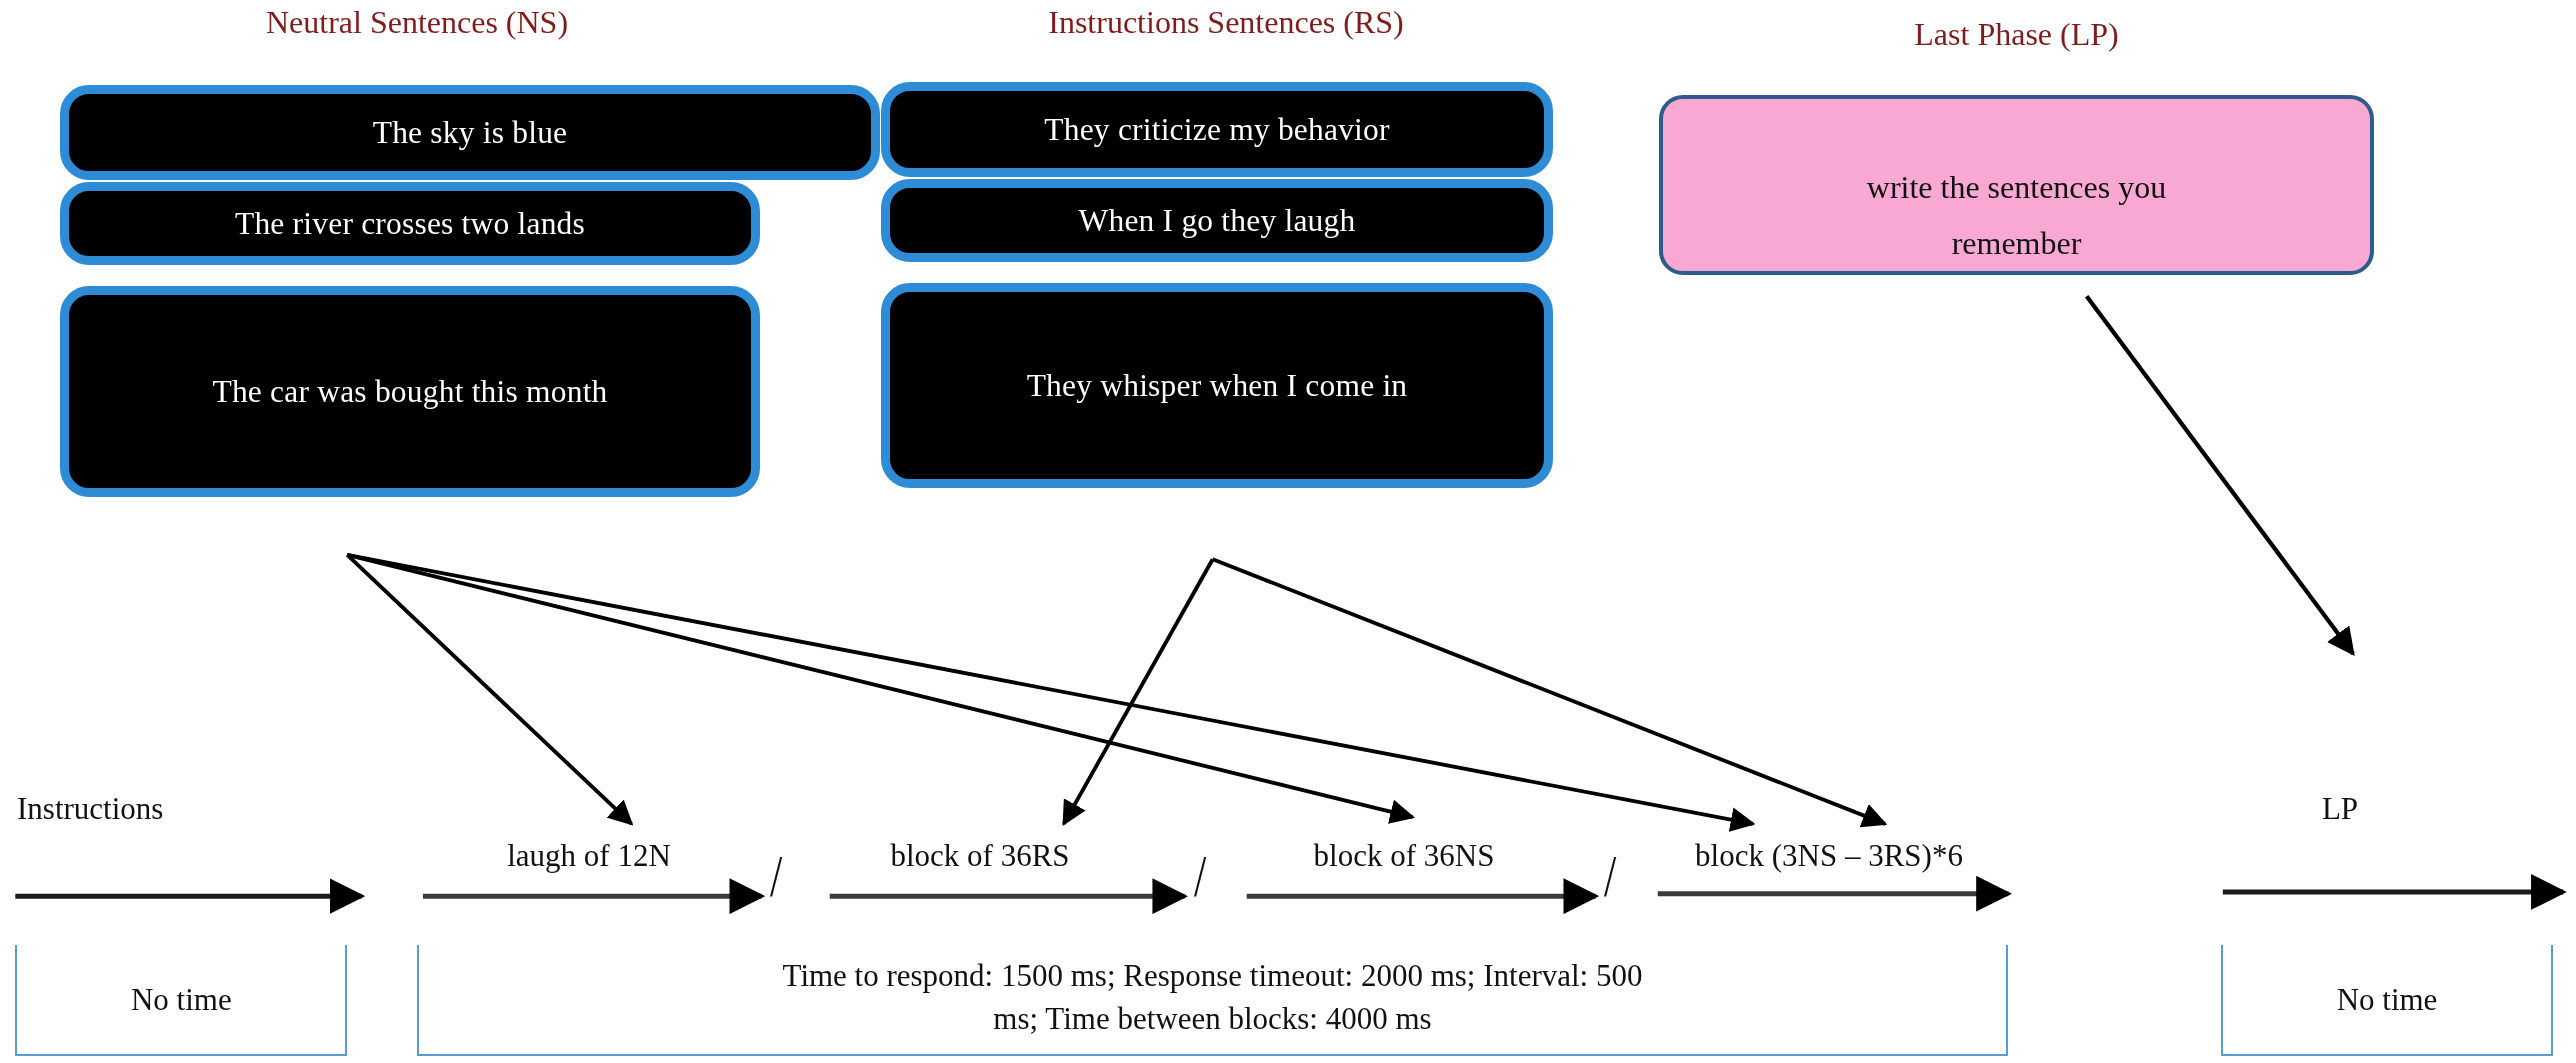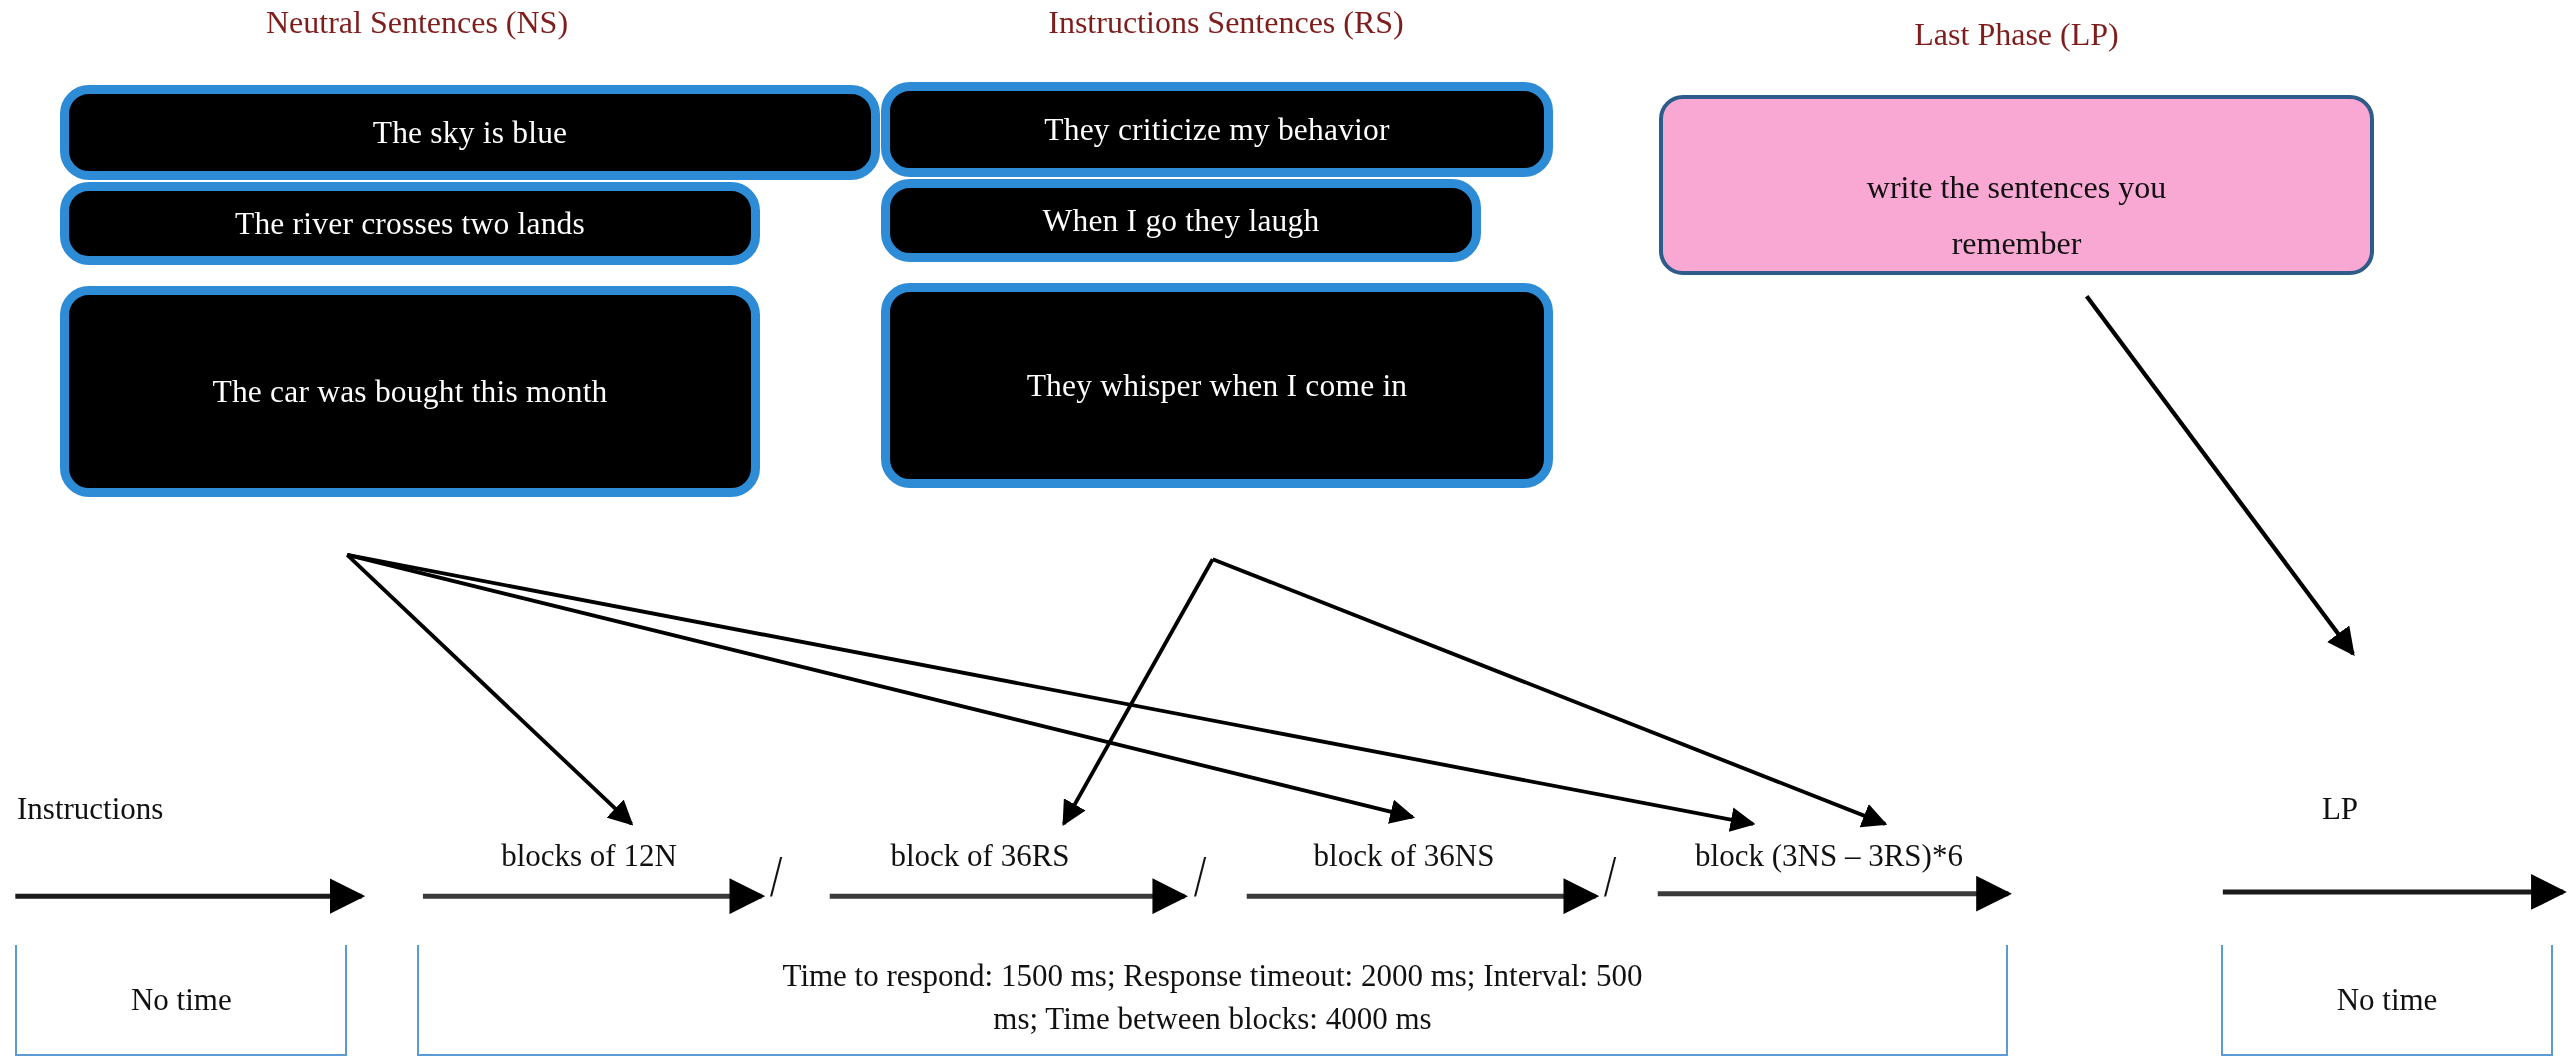--- a/index.html
+++ b/index.html
@@ -47,21 +47,21 @@
     letter-spacing: 0.2px;
     text-align: center;
     padding: 0 19px;
   }
   
   #ns-box-1 { left: 60px; top: 85px; width: 820px; height: 95px; }
   #ns-box-2 { left: 60px; top: 182px; width: 700px; height: 83px;  }
   #ns-box-3 { left: 60px; top: 286px; width: 700px; height: 211px; }
   
   #rs-box-1 { left: 881px; top: 82px;  width: 672px; height: 95px; }
-  #rs-box-2 { left: 881px; top: 179px; width: 600px; height: 83px;  }
+  #rs-box-2 { left: 881px; top: 179px; width: 672px; height: 83px;  }
   #rs-box-3 { left: 881px; top: 283px; width: 672px; height: 205px; }
 
   
   #lp-box {
     position: absolute;
     left: 1659px; top: 95px;
     width: 715px; height: 180px;
     background: #f9a8d4;
     border: 4.3px solid #2E5C8A;
     border-radius: 24px;
@@ -175,21 +175,21 @@
 
     <line x1="18" y1="1053" x2="425" y2="1053" stroke="#1a1a1a" stroke-width="6" marker-end="url(#ah-thin)"></line>
     <line x1="497" y1="1053" x2="895" y2="1053" stroke="#3a3a3a" stroke-width="6" marker-end="url(#ah-thin)"></line>
     <line x1="975" y1="1053" x2="1392" y2="1053" stroke="#3a3a3a" stroke-width="6" marker-end="url(#ah-thin)"></line>
     <line x1="1465" y1="1053" x2="1875" y2="1053" stroke="#3a3a3a" stroke-width="6" marker-end="url(#ah-thin)"></line>
     <line x1="1948" y1="1050" x2="2360" y2="1050" stroke="#3a3a3a" stroke-width="6" marker-end="url(#ah-thin)"></line>
     <line x1="2612" y1="1048" x2="3012" y2="1048" stroke="#1a1a1a" stroke-width="6" marker-end="url(#ah-thin)"></line>
   </svg>
 
   <div class="block-label" id="label-instructions">Instructions</div>
-  <div class="block-label" id="label-block1">blocks of 12N</div>
+  <div class="block-label" id="label-block1">laugh of 12N</div>
   <div class="block-label" id="label-block2">block of 36RS</div>
   <div class="block-label" id="label-block3">block of 36NS</div>
   <div class="block-label" id="label-block4">block (3NS – 3RS)*6</div>
   <div class="block-label" id="label-lp">LP</div>
 
   <div class="slash" id="slash-1">/</div>
   <div class="slash" id="slash-2">/</div>
   <div class="slash" id="slash-3">/</div>
 
   <div class="bracket" id="bracket-instructions">

